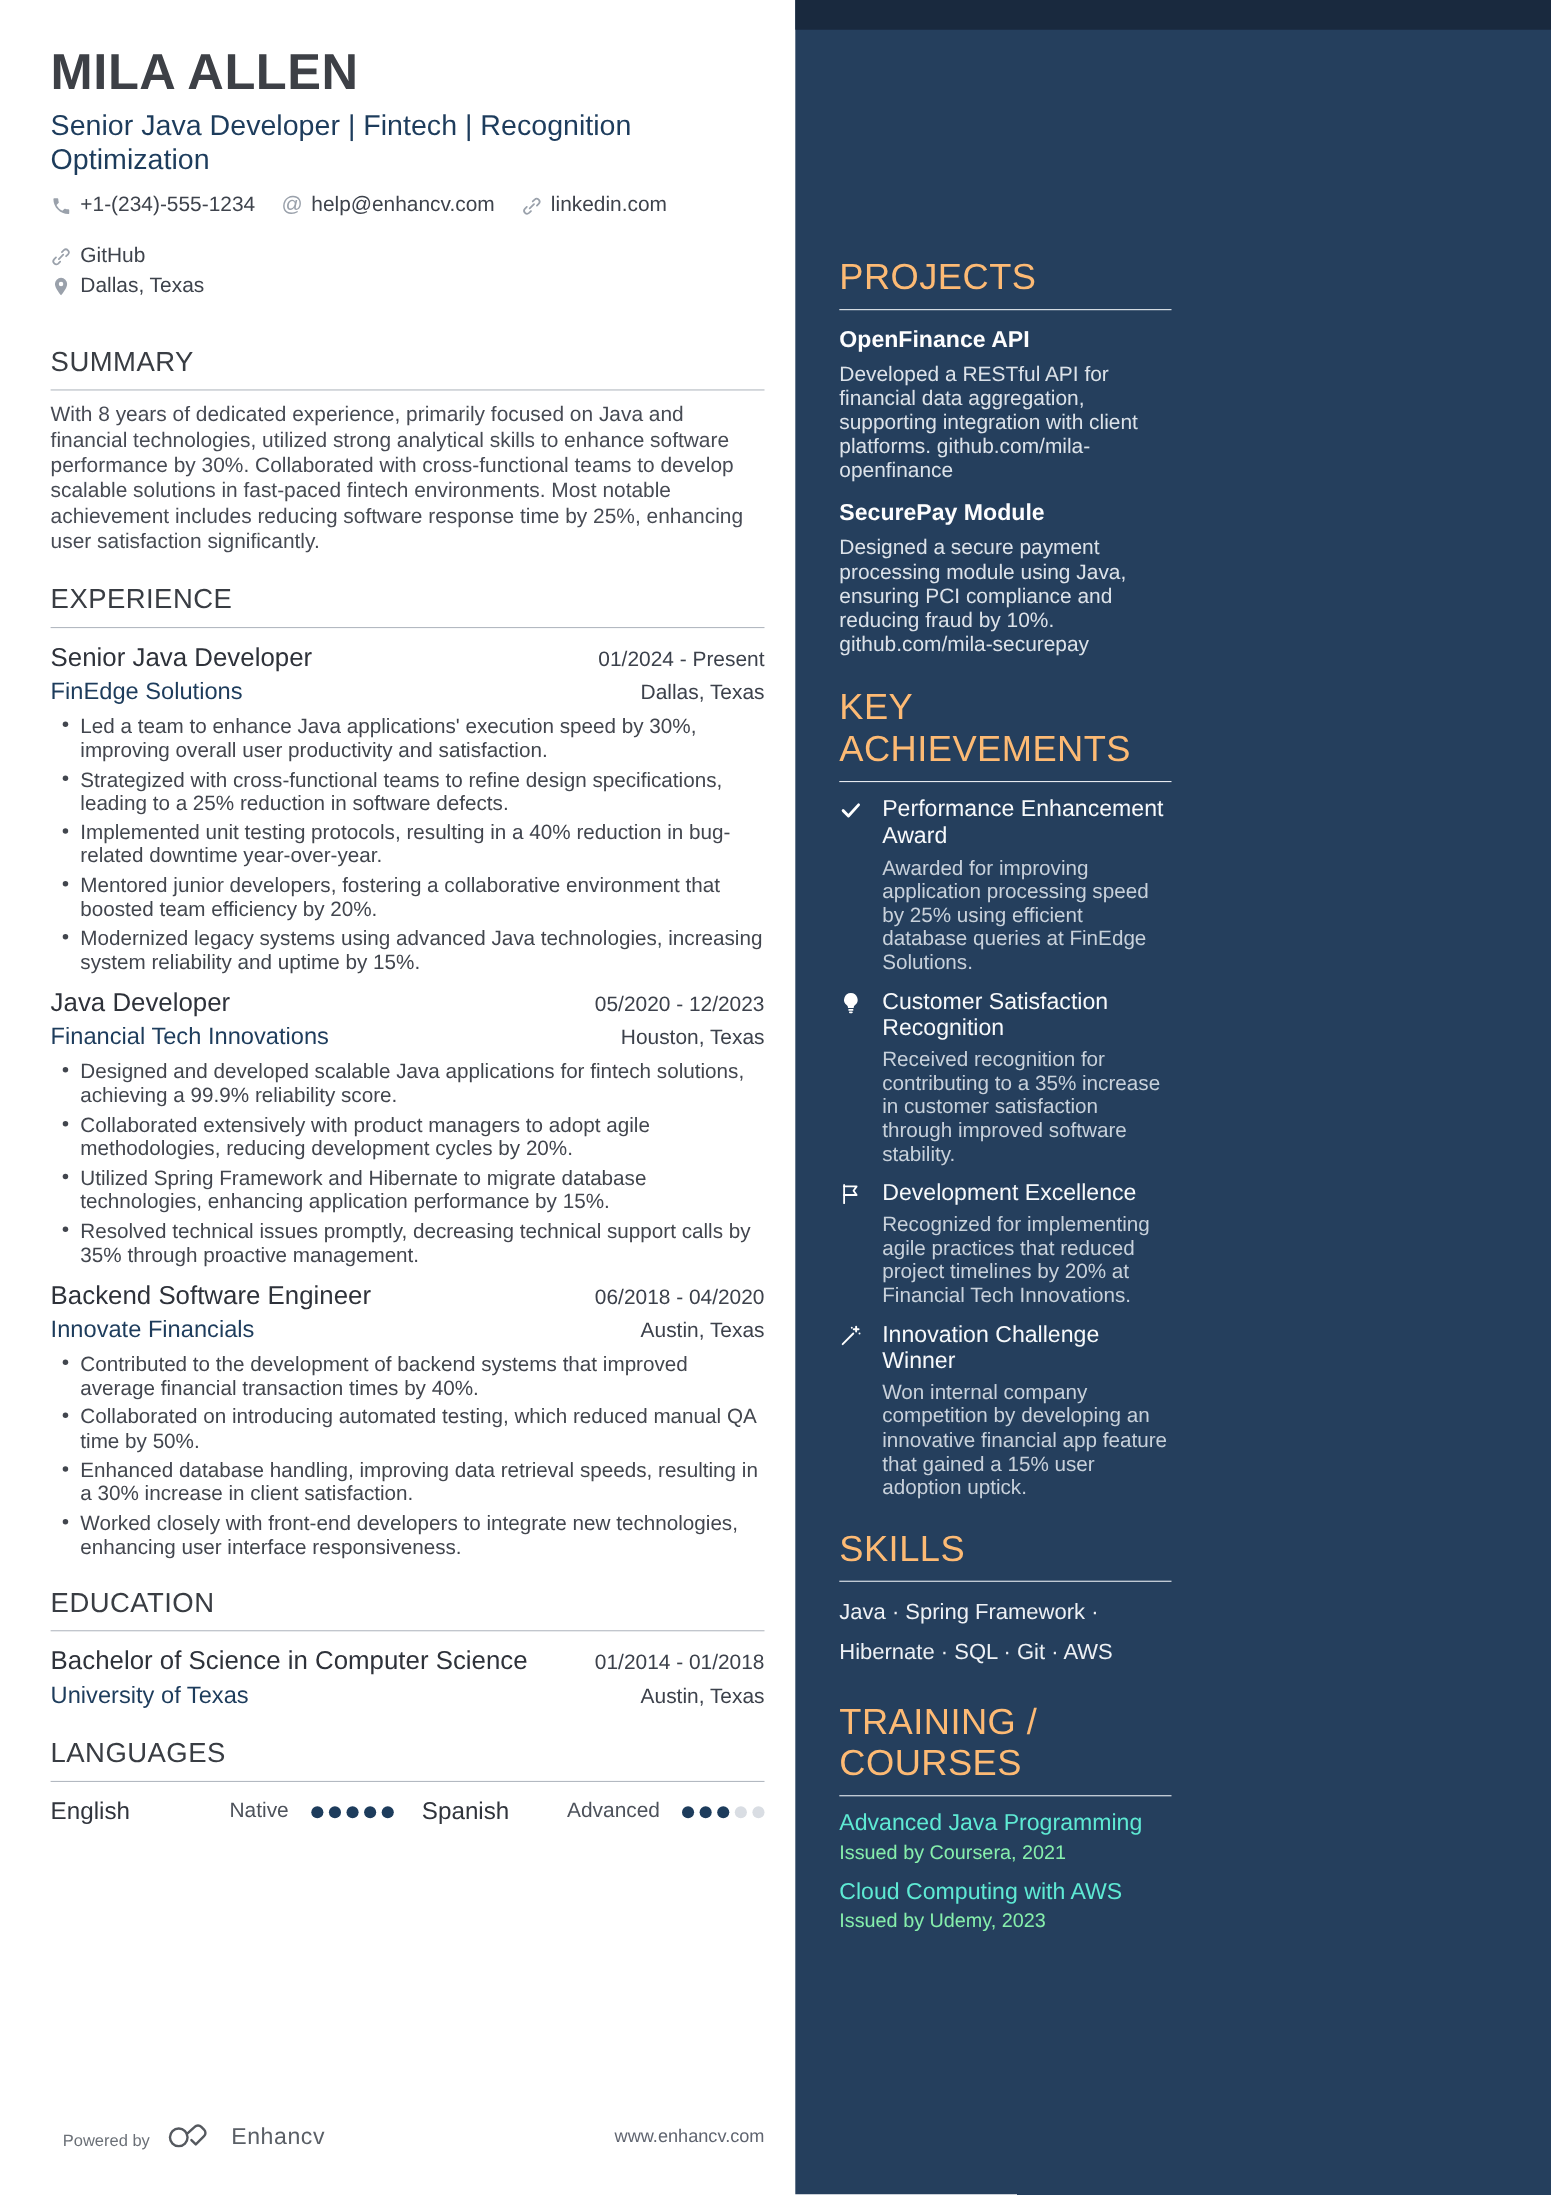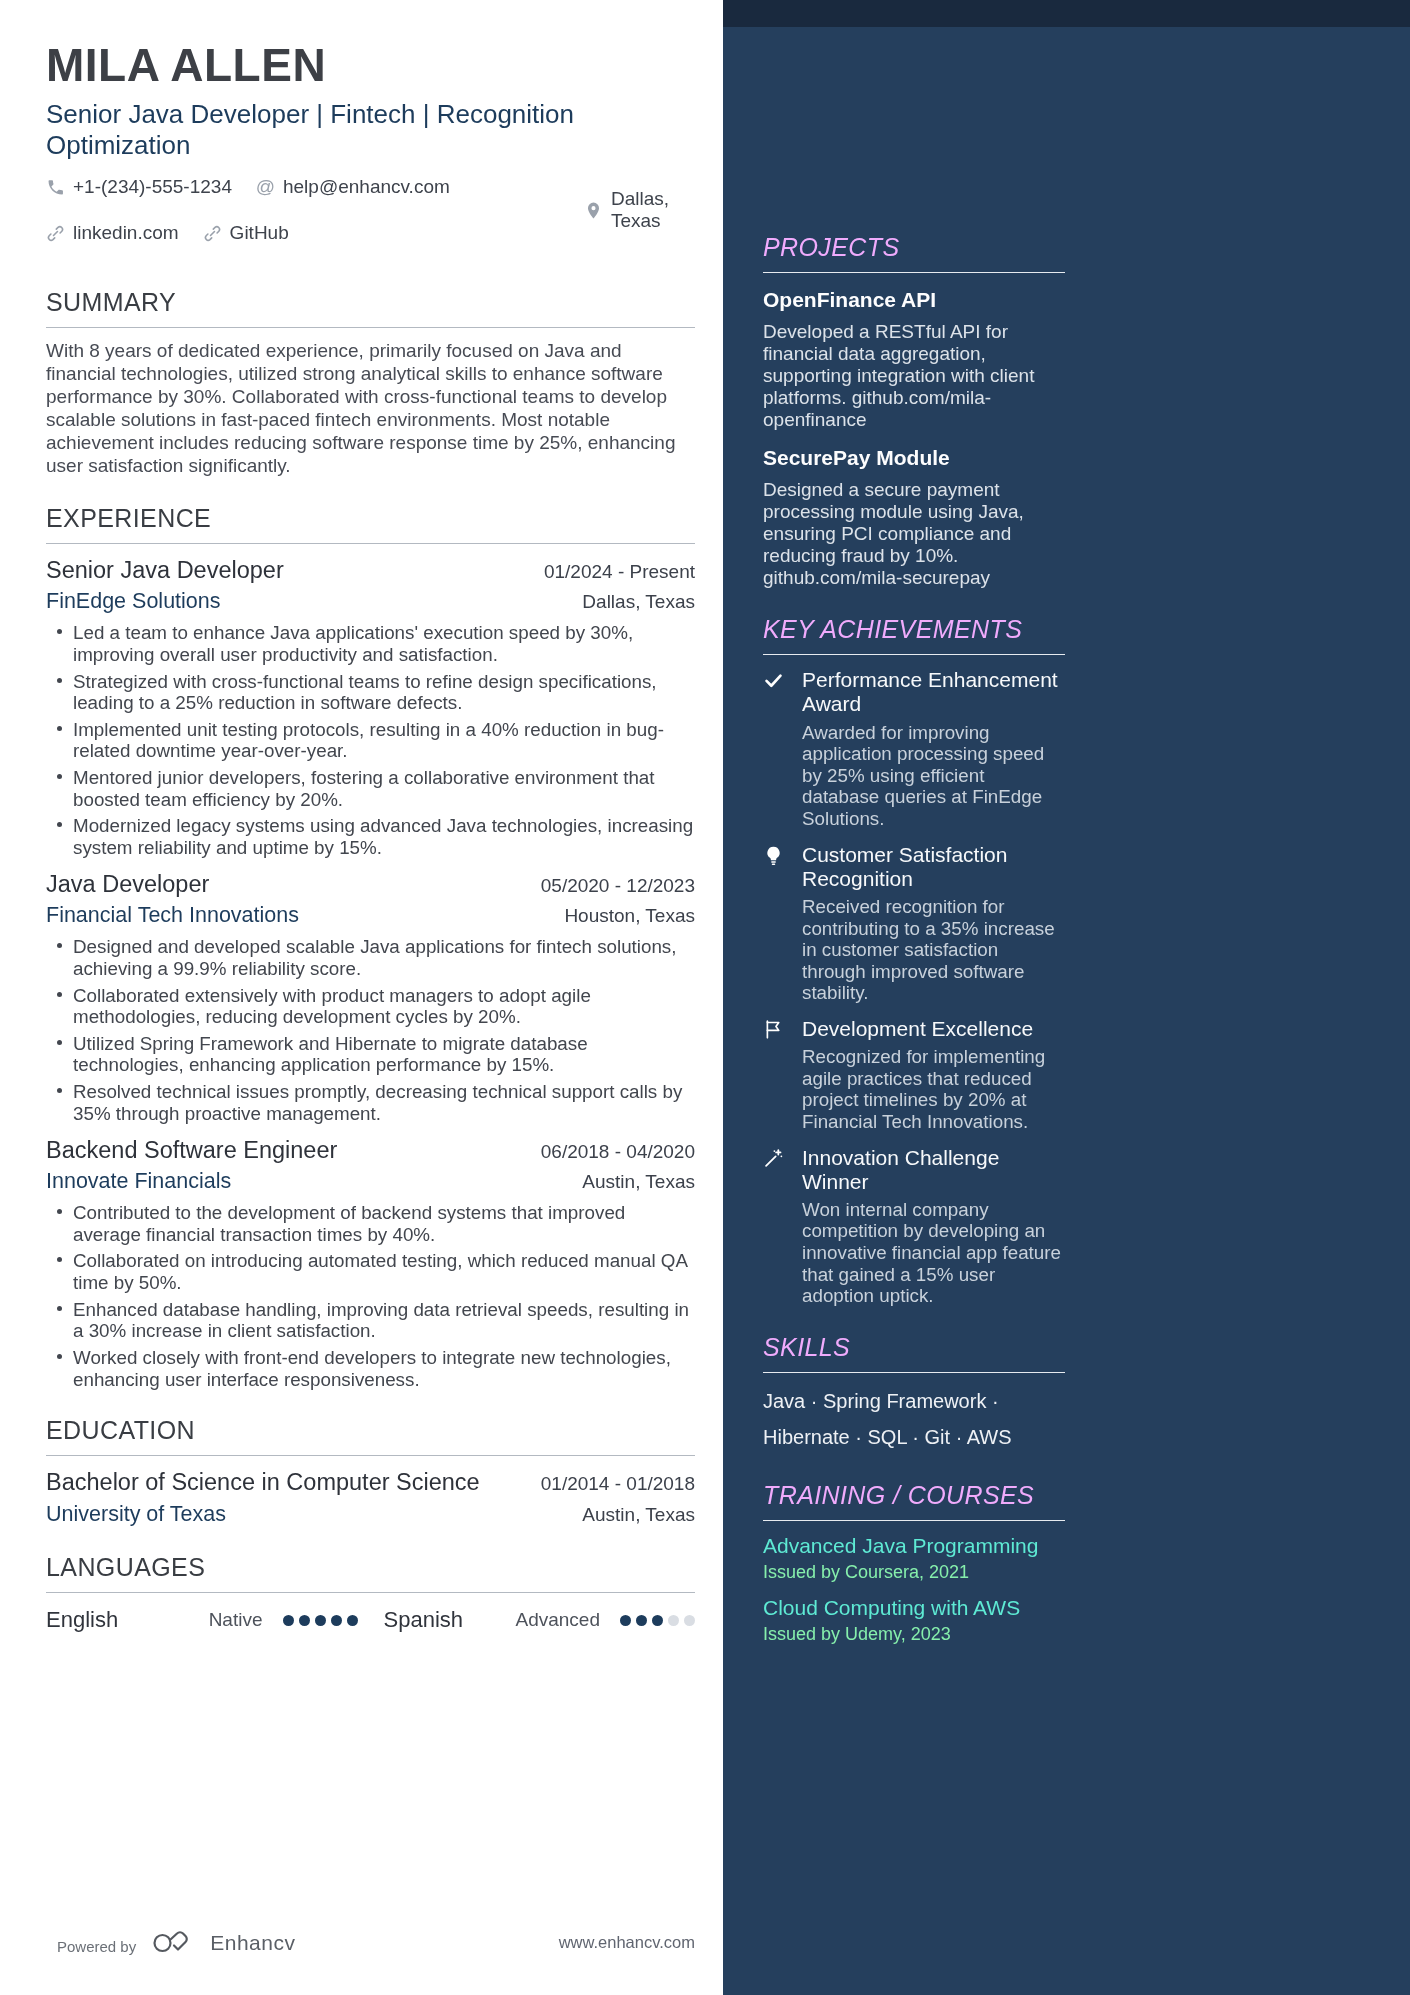--- a/index.html
+++ b/index.html
@@ -15,21 +15,21 @@
 
   
   .main {
     width:723px; height:1995px;
     padding:38px 28px 40px 46px;
     display:flex; flex-direction:column;
     background:#ffffff;
   }
   .name { font-size:46px; font-weight:700; color:#3d4046; letter-spacing:.5px; }
   .title { margin-top:7px; font-size:26px; color:#1d3c5c; line-height:1.2; max-width:575px; }
-  .contact-rows { margin-top:15px; display:flex; flex-direction:row; gap:5px; }
+  .contact-rows { margin-top:15px; display:flex; flex-direction:column; gap:5px; }
   .contact-row { display:flex; align-items:center; gap:24px; flex-wrap:wrap; }
   .contact-item { display:flex; align-items:center; gap:8px; font-size:19px; color:#3e434c; }
   .cicon { width:19px; height:19px; display:inline-flex; align-items:center; justify-content:center; flex:0 0 auto; }
   .cicon svg { width:19px; height:19px; }
   .at-glyph { font-size:19px; color:#9aa1ab; font-weight:400; }
 
   .section { margin-top:44px; }
   .section-heading {
     font-size:25px; color:#393d43; letter-spacing:.4px;
     padding-bottom:10px; border-bottom:1px solid #b3b9c1;
@@ -67,24 +67,23 @@
   .site { font-size:16.5px; color:#606570; }
 
   
   .sidebar {
     width:687px; height:1995px; position:relative;
     background:#253f5d;
     padding:233px 345px 0 40px;
   }
   .sidebar-top-strip { position:absolute; top:0; left:0; right:0; height:27px; background:#19293e; }
   .sb-heading {
-    font-size:25px; color:#f0abfc; letter-spacing:.4px;
+    font-size:33px; color:#fdba74; letter-spacing:.4px;
     padding-bottom:10px; border-bottom:1.5px solid #e7ebf0;
     width:302px;
-    font-style:italic;
   }
   .sb-section { width:302px; }
   .sb-section + .sb-section { margin-top:26px; }
   .project { margin-top:15px; }
   .project-name { font-size:21px; font-weight:700; color:#fdfdfe; }
   .project-desc { margin-top:9px; font-size:19px; line-height:1.16; color:#dce2e9; }
 
   .ach { display:flex; margin-top:13px; }
   .ach-icon { flex:0 0 26px; margin-top:2px; }
   .ach-icon svg { width:21px; height:21px; }

